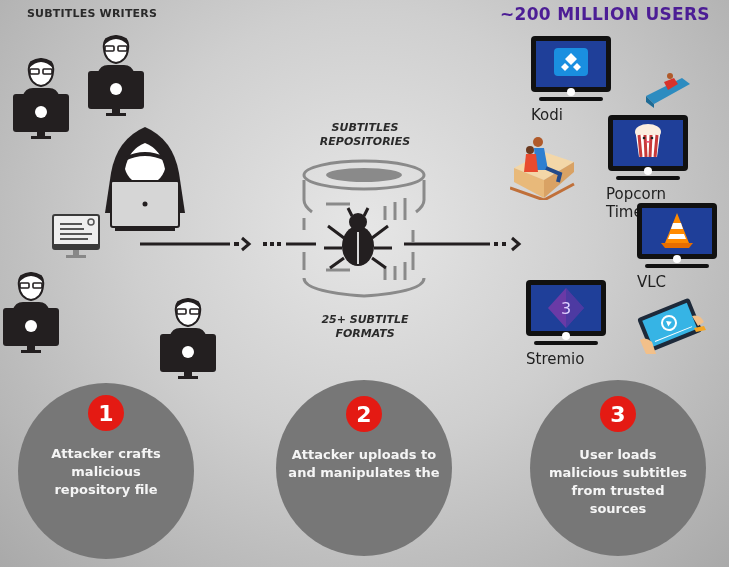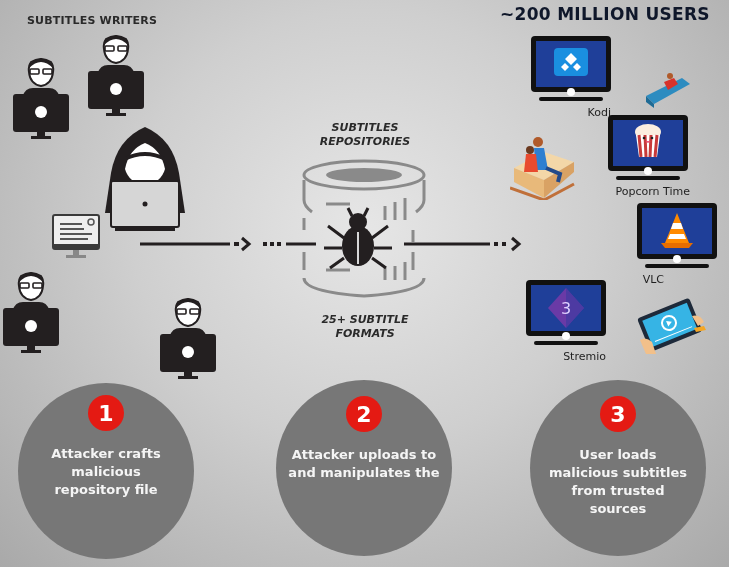--- a/index.html
+++ b/index.html
@@ -4,41 +4,41 @@
 <style>
   * { box-sizing: border-box; margin: 0; padding: 0; }
   html, body { width: 729px; height: 567px; overflow: hidden; }
   body {
     font-family: "DejaVu Sans", sans-serif;
     background: radial-gradient(ellipse at 50% 40%, #e6e6e6 0%, #cfcfcf 45%, #a9a9a9 100%);
     position: relative;
   }
   .abs { position: absolute; }
   .label-small { font-size: 11px; font-weight: bold; color: #2a2a2a; letter-spacing: 0.2px; }
-  .title-users { font-size: 17px; font-weight: bold; color: #0f172a; letter-spacing: 0.3px; }
+  .title-users { font-size: 17px; font-weight: bold; color: #4c1d95; letter-spacing: 0.3px; }
   .center-label { font-size: 11px; font-weight: bold; color: #2a2a2a; text-align: center; line-height: 14px; font-style: italic; }
-  .tv-caption { font-size: 11px; color: #1f1f1f; text-align: right; }
+  .tv-caption { font-size: 15px; color: #1f1f1f; text-align: left; }
   .step-circle {
     position: absolute; border-radius: 50%; background: #777777;
     display: flex; flex-direction: column; align-items: center;
   }
   .step-num {
     width: 36px; height: 36px; border-radius: 50%; background: #e41a13;
     color: #fff; font-weight: bold; font-size: 22px; display: flex;
     align-items: center; justify-content: center;
   }
   .step-text {
     color: #f5f5f5; font-weight: bold; font-size: 13px; line-height: 18px;
     text-align: center; margin-top: 14px;
   }
 </style>
 </head>
 <body>
 
-<div class="abs label-small" style="left:27px;top:14px;">SUBTITLES WRITERS</div>
+<div class="abs label-small" style="left:27px;top:7px;">SUBTITLES WRITERS</div>
 
 <svg width="0" height="0" style="position:absolute">
   <defs>
     <g id="writer">
 
       <path d="M18 4 q10 -6 20 0 q3 4 2 10 q-1 12 -12 14 q-11 -2 -12 -14 q-1 -6 2 -10z" fill="#fff" stroke="#231f20" stroke-width="2"></path>
       <path d="M16 10 q12 -12 24 0 l0 -4 q-12 -10 -24 0z" fill="#231f20"></path>
       <rect x="17" y="11" width="9" height="5" rx="1" fill="none" stroke="#231f20" stroke-width="1.6"></rect>
       <rect x="30" y="11" width="9" height="5" rx="1" fill="none" stroke="#231f20" stroke-width="1.6"></rect>
 

